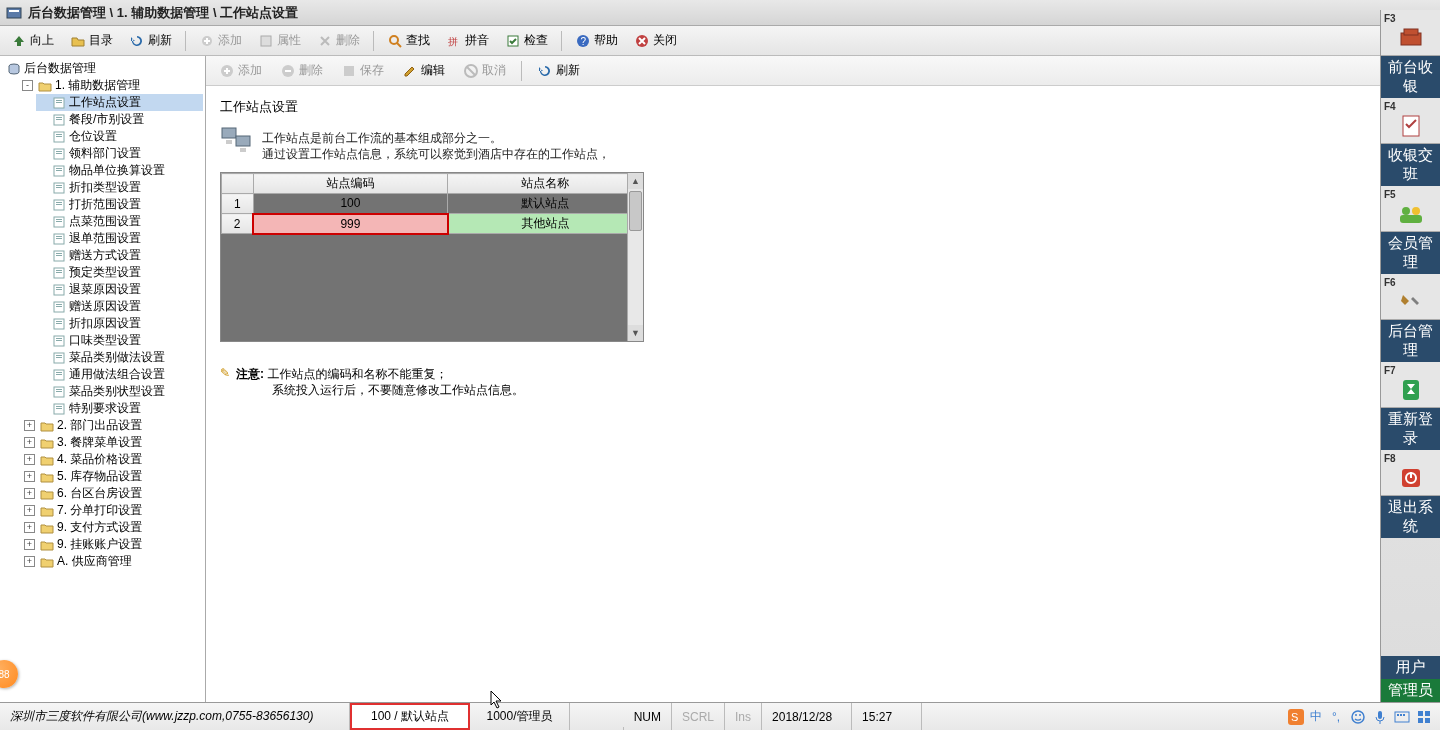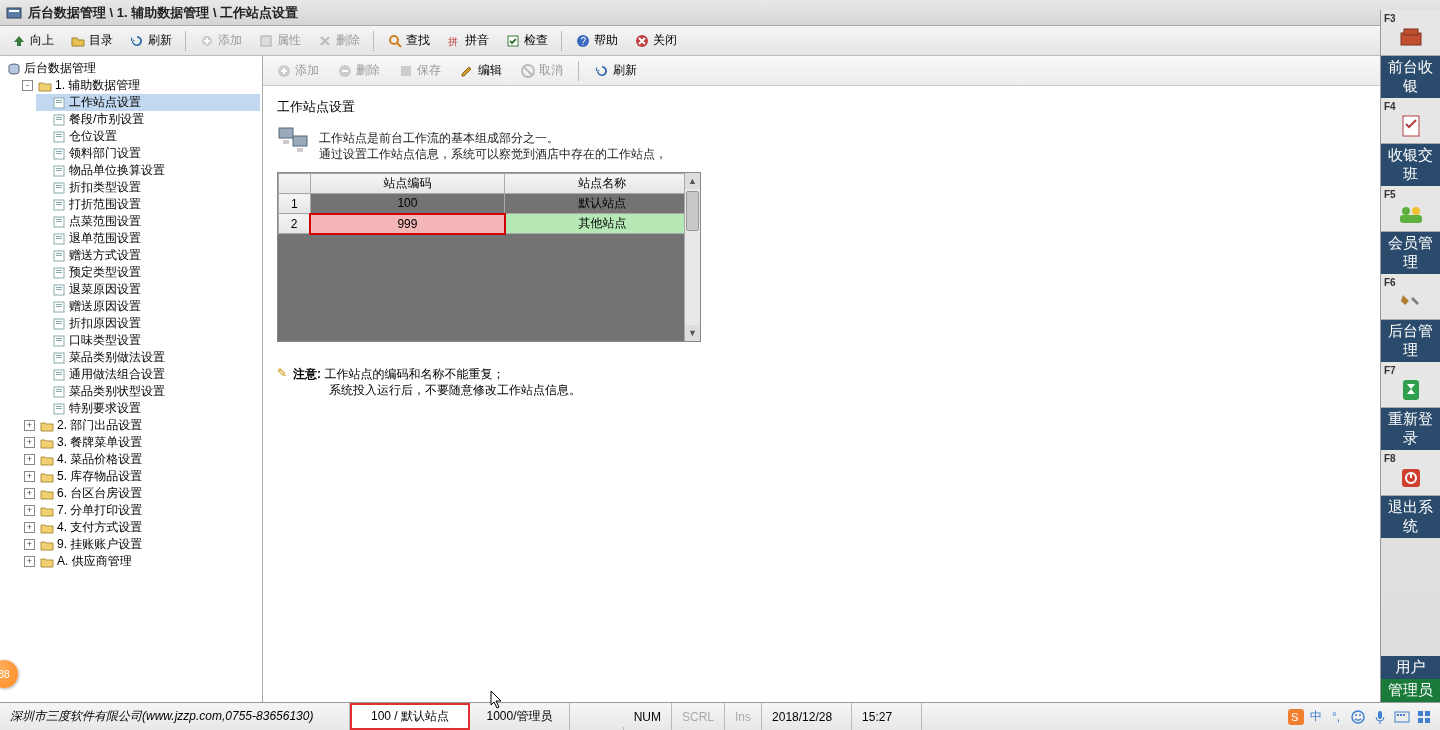--- a/index.html
+++ b/index.html
@@ -15,21 +15,21 @@
 .toolbar { height: 30px; background: linear-gradient(#f5f5f5,#e5e5e5); display:flex; align-items:center; padding:0 4px; border-bottom:1px solid #bbb; gap:2px; }
 .tbtn { display:flex; align-items:center; gap:3px; padding:3px 6px; border:1px solid transparent; border-radius:3px; cursor:pointer; }
 .tbtn.disabled { color:#999; cursor:default; }
 .tbtn .ico { width:16px; height:16px; display:inline-flex; align-items:center; justify-content:center; }
 .sep { width:1px; height:20px; background:#bbb; margin:0 4px; }
 
 
 .body { flex:1; display:flex; min-height:0; }
 
 
-.tree-pane { width:263px; border-right:1px solid #aaa; background:#fff; overflow:auto; padding:4px 2px; }
+.tree-pane { width:206px; border-right:1px solid #aaa; background:#fff; overflow:auto; padding:4px 2px; }
 .tree ul { list-style:none; padding-left:16px; }
 .tree > ul { padding-left:2px; }
 .tree li { white-space:nowrap; line-height:17px; position:relative; }
 .tree .node { display:flex; align-items:center; gap:2px; padding:0 2px; cursor:default; }
 .tree .node.selected { background:#c2d8f0; }
 .tree .exp { width:11px; height:11px; border:1px solid #888; font-size:9px; line-height:9px; text-align:center; color:#444; margin-right:2px; background:#fff; cursor:pointer; }
 .tree .noexp { width:11px; display:inline-block; }
 .tree .fico { width:16px; height:14px; display:inline-flex; align-items:center; justify-content:center; }
 
 
@@ -544,21 +544,21 @@
                   </span>
                 </li>
                 <li>
                   <span class="node">
     <span class="exp">+</span>
     <span class="fico">
                       <svg width="14" height="12">
                         <path d="M1 3h4l1 1h7v7H1z" fill="#f0d070" stroke="#b09040"></path>
                       </svg>
                     </span>
-    <span>4. 支付方式设置</span>
+    <span>9. 支付方式设置</span>
                   </span>
                 </li>
                 <li>
                   <span class="node">
     <span class="exp">+</span>
     <span class="fico">
                       <svg width="14" height="12">
                         <path d="M1 3h4l1 1h7v7H1z" fill="#f0d070" stroke="#b09040"></path>
                       </svg>
                     </span>

